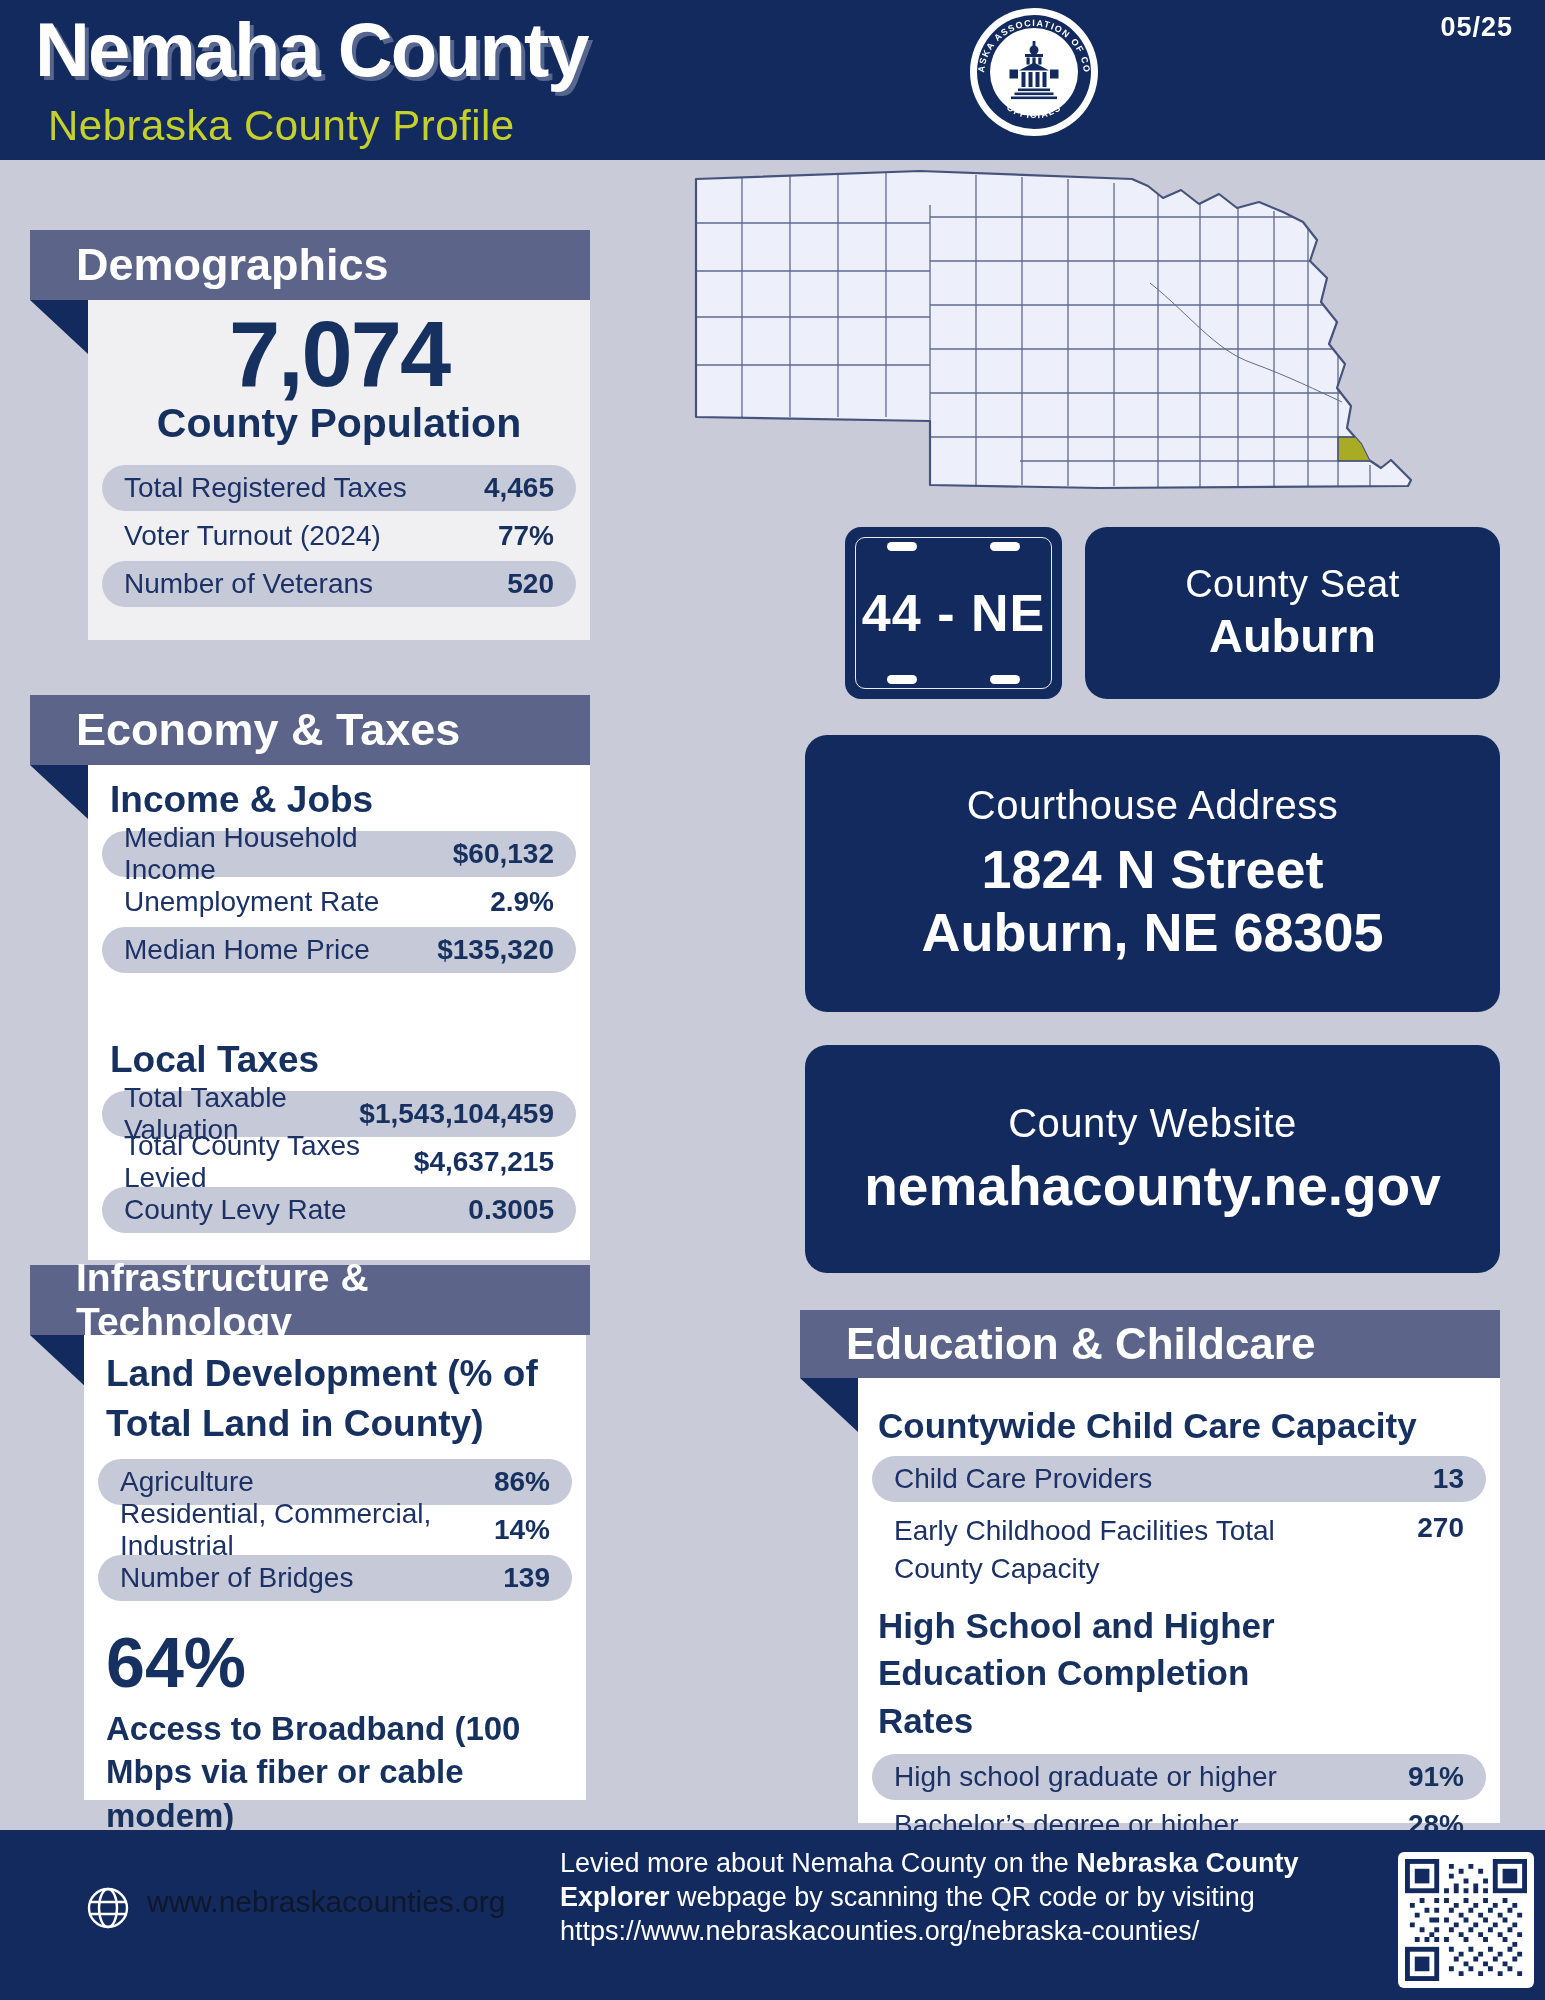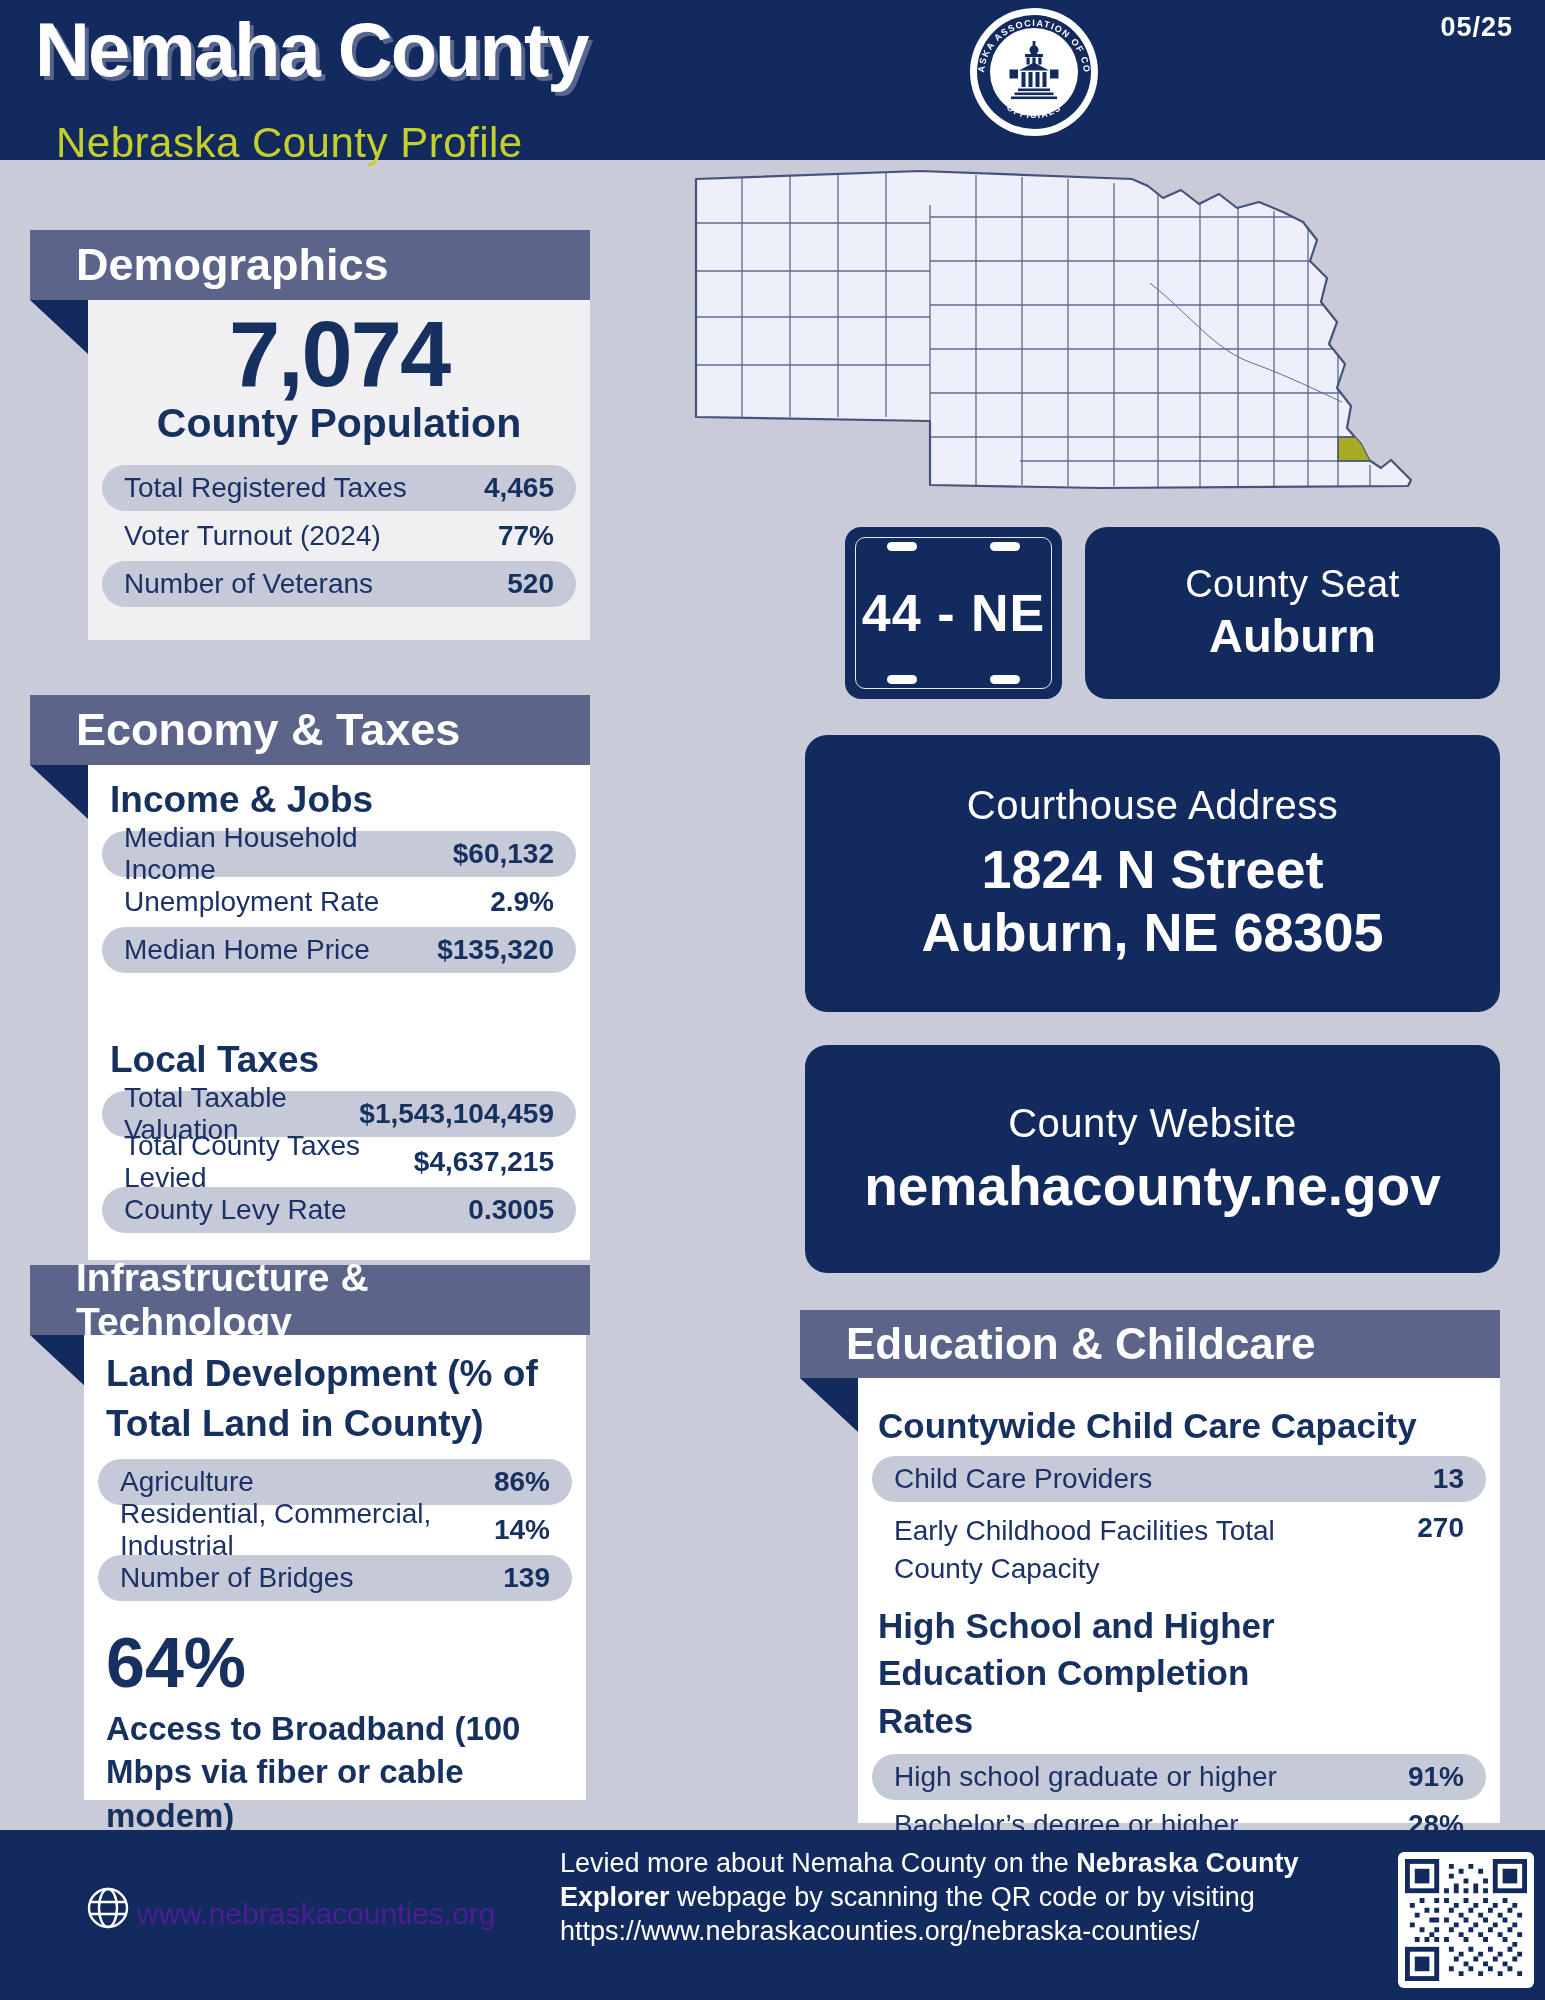--- a/index.html
+++ b/index.html
@@ -3,21 +3,21 @@
 <meta charset="utf-8">
 <style>
   html,body{margin:0;padding:0;}
   .page{position:relative;width:1545px;height:2000px;background:#c9ccd8;
     font-family:"Liberation Sans",sans-serif;overflow:hidden;color:#1c3166;}
 
   
   .header{position:absolute;left:0;top:0;width:1545px;height:160px;background:#132a5e;}
   .title{position:absolute;left:35px;top:6px;font-size:76px;font-weight:800;color:#fff;
     letter-spacing:-2px;text-shadow:4px 4px 0 rgba(125,135,168,.65);}
-  .subtitle{position:absolute;left:56px;top:102px;font-size:42px;color:#c5d02b;letter-spacing:.5px;margin-top:17px;}
+  .subtitle{position:absolute;left:48px;top:102px;font-size:42px;color:#c5d02b;letter-spacing:.5px;}
   .date{position:absolute;right:32px;top:12px;font-size:27px;font-weight:700;color:#fff;letter-spacing:1px;}
   .seal{position:absolute;left:968px;top:6px;}
 
   
   .banner{position:absolute;background:#5c6589;color:#fff;font-weight:800;
     display:flex;align-items:center;padding-left:46px;box-sizing:border-box;}
   .fold{position:absolute;width:58px;height:54px;background:#132a5e;
     clip-path:polygon(0 0,100% 0,100% 100%);}
   .panel{position:absolute;background:#fff;box-sizing:border-box;}
   .panel.gray{background:#f0f0f3;}
@@ -73,21 +73,21 @@
   .addr{left:805px;top:735px;width:695px;height:277px;}
   .addr .card-label{font-size:40px;margin-bottom:10px;}
   .addr-line{font-size:54px;font-weight:800;line-height:1.16;}
 
   .site{left:805px;top:1045px;width:695px;height:228px;}
   .site .card-label{font-size:40px;margin-bottom:8px;}
   .site-url{font-size:55px;font-weight:800;}
 
   
   .footer{position:absolute;left:0;top:1830px;width:1545px;height:170px;background:#132a5e;color:#fff;}
-  .f-left{position:absolute;left:85px;top:1885px;display:flex;align-items:flex-end;gap:6px;color:#4c1d95;}
+  .f-left{position:absolute;left:85px;top:1885px;display:flex;align-items:flex-start;gap:16px;color:#0f172a;}
   .f-left .url{font-size:30px;}
   .f-text{position:absolute;left:560px;top:1846px;width:810px;font-size:27px;line-height:1.26;color:#fff;}
   .f-text b{font-weight:800;}
   .f-url{display:block;}
   .qr{position:absolute;left:1398px;top:1852px;width:136px;height:136px;background:#fff;
     border-radius:6px;padding:7px;box-sizing:border-box;}
 
   svg{display:block;}
   .mapwrap{position:absolute;left:680px;top:165px;}
 </style>

